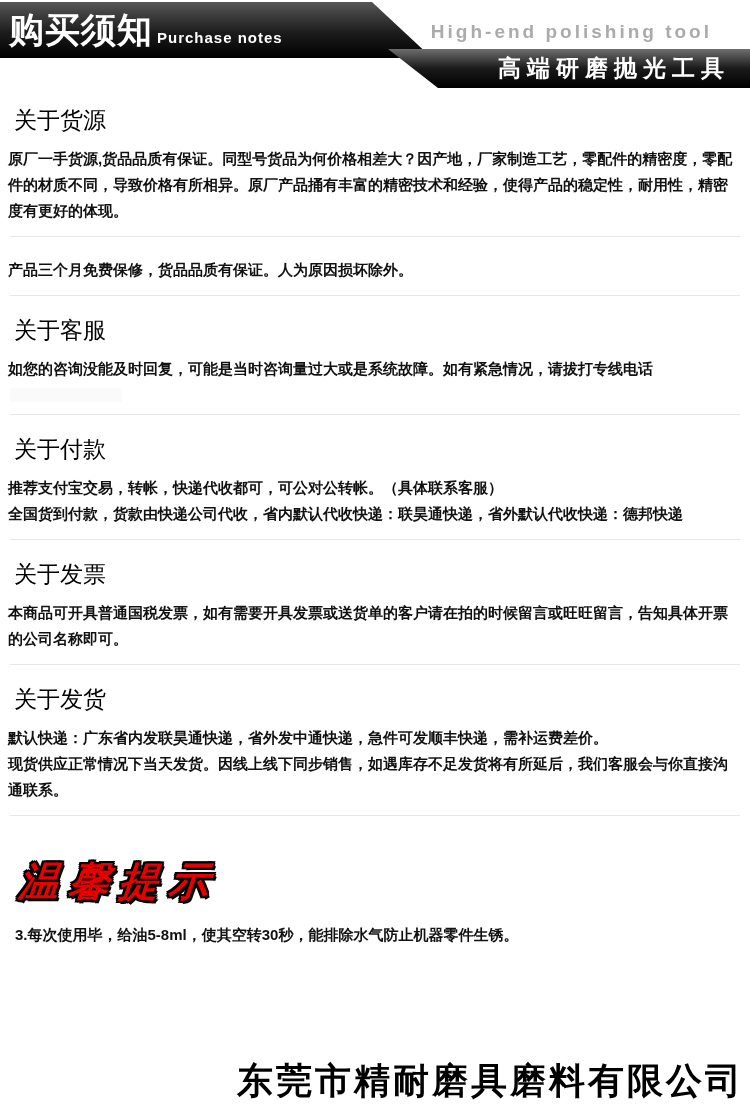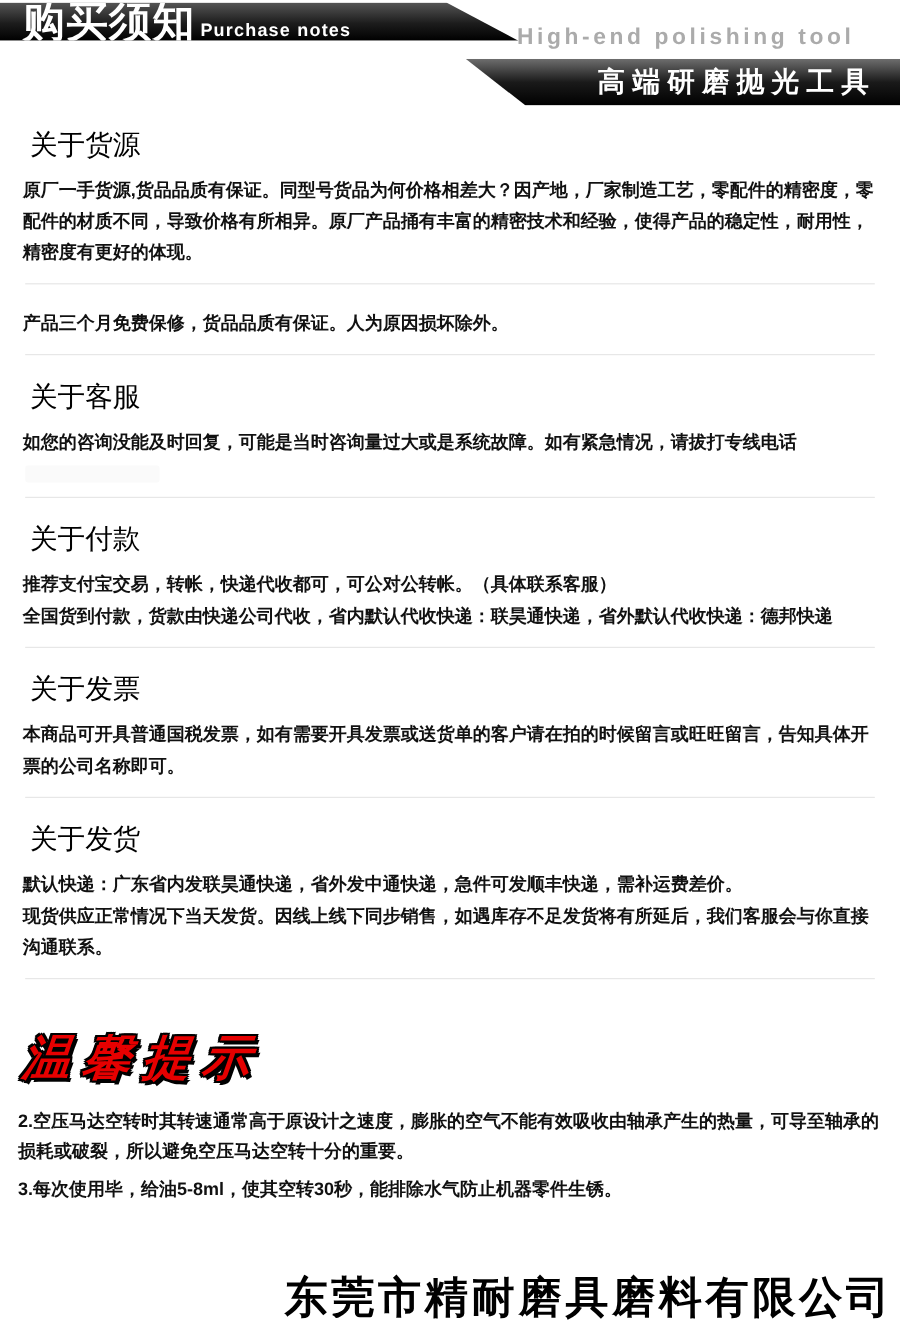--- a/index.html
+++ b/index.html
@@ -4,24 +4,24 @@
 <style>
   * { margin:0; padding:0; box-sizing:border-box; }
   html,body { background:#ffffff; }
   body {
     width:750px; height:1114px; position:relative; overflow:hidden;
     font-family:"Liberation Sans","DejaVu Sans",sans-serif; color:#111;
   }
   
   .header { position:relative; height:90px; }
   .banner1 {
-    position:absolute; top:2px; left:0; width:432px; height:32px;
+    position:absolute; top:2px; left:0; width:432px; height:56px;
     background:linear-gradient(to bottom,#565656 0%,#1c1c1c 55%,#000 100%);
     clip-path:polygon(0 0, 372px 0, 100% 100%, 0 100%);
-    display:flex; align-items:center; padding-left:19px;
+    display:flex; align-items:center; padding-left:9px;
   }
   .banner1 .cn {
     font-family:"Liberation Serif","DejaVu Serif",serif;
     font-size:35px; font-weight:bold; color:#fff; letter-spacing:1px; line-height:1;
   }
   .banner1 .en {
     font-size:15px; font-weight:bold; color:#fff; letter-spacing:1px;
     margin:14px 0 0 4px;
   }
   .tagline-en {
@@ -32,21 +32,21 @@
     position:absolute; top:49px; left:382px; width:368px; height:39px;
     background:linear-gradient(to bottom,#6e6e6e 0%,#1a1a1a 50%,#000 100%);
     clip-path:polygon(6px 0, 100% 0, 100% 100%, 56px 100%);
     display:flex; align-items:center; justify-content:flex-end; padding-right:20px;
   }
   .banner2 .cn {
     font-family:"Liberation Serif","DejaVu Serif",serif;
     font-size:23px; font-weight:bold; color:#fff; letter-spacing:6px; line-height:1;
   }
   
-  .content { padding:0 19px; }
+  .content { padding:0 8px; }
   section { margin-top:16px; }
   h2 { font-size:23px; font-weight:400; color:#000; line-height:28px; margin:0 6px 12px 6px; }
   section p { font-size:15px; font-weight:700; color:#111; line-height:26px; margin:0; }
   .divider { border:none; border-top:1px solid #e7e7e7; margin:12px 2px 20px 2px; height:0; }
   .faint-line {
     width:112px; height:14px; margin:6px 0 0 2px; background:#fafafa; border-radius:2px;
   }
   
   .tips { padding:0 15px; }
   .tips-title {
@@ -120,18 +120,17 @@
     <p>默认快递：广东省内发联昊通快递，省外发中通快递，急件可发顺丰快递，需补运费差价。</p>
     <p>现货供应正常情况下当天发货。因线上线下同步销售，如遇库存不足发货将有所延后，我们客服会与你直接沟通联系。</p>
     <div class="divider"></div>
   </section>
 
 </div>
 
 <div class="tips">
   <div class="tips-title">温馨提示</div>
   <div class="tips-list">
-    <p>2.空压马达空转时其转速通常高于原设计之速度，膨胀的空气不能有效吸收由轴承产生的热量，可导至轴承的损耗或破裂，所以避免空压马达空转十分的重要。</p>
     <p>3.每次使用毕，给油5-8ml，使其空转30秒，能排除水气防止机器零件生锈。</p>
   </div>
 </div>
 
 <div class="company">东莞市精耐磨具磨料有限公司</div>
 
 </body></html>

